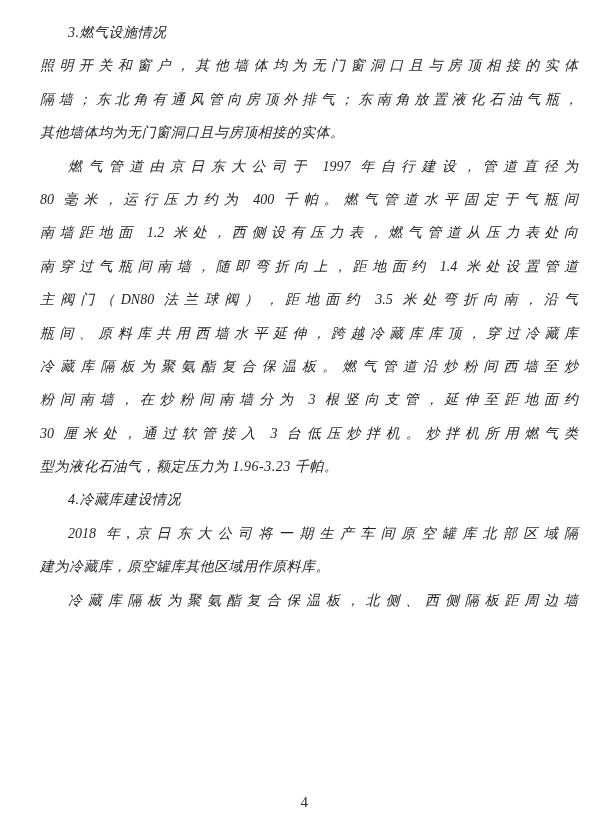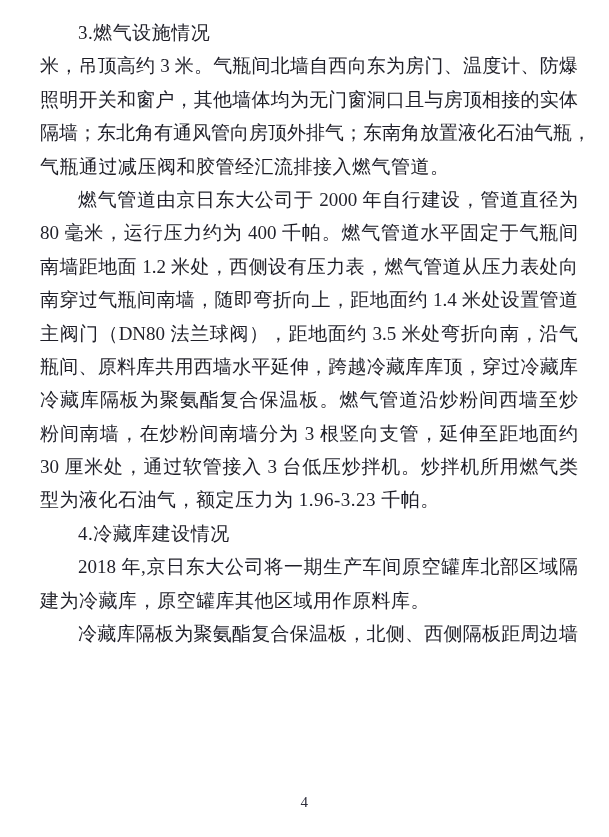--- a/index.html
+++ b/index.html
@@ -18,25 +18,26 @@
   }
   .text-block {
     position: absolute;
     left: 40px;
     top: 16px;
     width: 538px;
   }
   .line {
     height: 33.4px;
     line-height: 33.4px;
-    font-size: 19px;
+    font-size: 14px;
     white-space: nowrap;
     text-align: justify;
     text-align-last: justify;
     text-justify: inter-character;
+    font-style: italic;
   }
   .line.no-justify {
     text-align: left;
     text-align-last: left;
     letter-spacing: 0.5px;
   }
   .line.indent {
     text-indent: 2em;
   }
   .page-number {
@@ -50,25 +51,24 @@
     color: #2c2c3a;
     letter-spacing: 0.5px;
   }
 </style>
 </head>
 <body>
 
 <div class="page">
   <div class="text-block">
       <div class="line indent no-justify">3.燃气设施情况</div>
-      <div class="line">米，吊顶高约 3 米。气瓶间北墙自西向东为房门、温度计、防爆</div>
       <div class="line">照明开关和窗户，其他墙体均为无门窗洞口且与房顶相接的实体</div>
       <div class="line">隔墙；东北角有通风管向房顶外排气；东南角放置液化石油气瓶，</div>
-      <div class="line no-justify">气瓶通过减压阀和胶管经汇流排接入燃气管道。</div>
-      <div class="line indent">燃气管道由京日东大公司于 2000 年自行建设，管道直径为</div>
+      <div class="line no-justify">其他墙体均为无门窗洞口且与房顶相接的实体。</div>
+      <div class="line indent">燃气管道由京日东大公司于 1997 年自行建设，管道直径为</div>
       <div class="line">80 毫米，运行压力约为 400 千帕。燃气管道水平固定于气瓶间</div>
       <div class="line">南墙距地面 1.2 米处，西侧设有压力表，燃气管道从压力表处向</div>
       <div class="line">南穿过气瓶间南墙，随即弯折向上，距地面约 1.4 米处设置管道</div>
       <div class="line">主阀门（DN80 法兰球阀），距地面约 3.5 米处弯折向南，沿气</div>
       <div class="line">瓶间、原料库共用西墙水平延伸，跨越冷藏库库顶，穿过冷藏库</div>
       <div class="line">冷藏库隔板为聚氨酯复合保温板。燃气管道沿炒粉间西墙至炒</div>
       <div class="line">粉间南墙，在炒粉间南墙分为 3 根竖向支管，延伸至距地面约</div>
       <div class="line">30 厘米处，通过软管接入 3 台低压炒拌机。炒拌机所用燃气类</div>
       <div class="line no-justify">型为液化石油气，额定压力为 1.96-3.23 千帕。</div>
       <div class="line indent no-justify">4.冷藏库建设情况</div>

